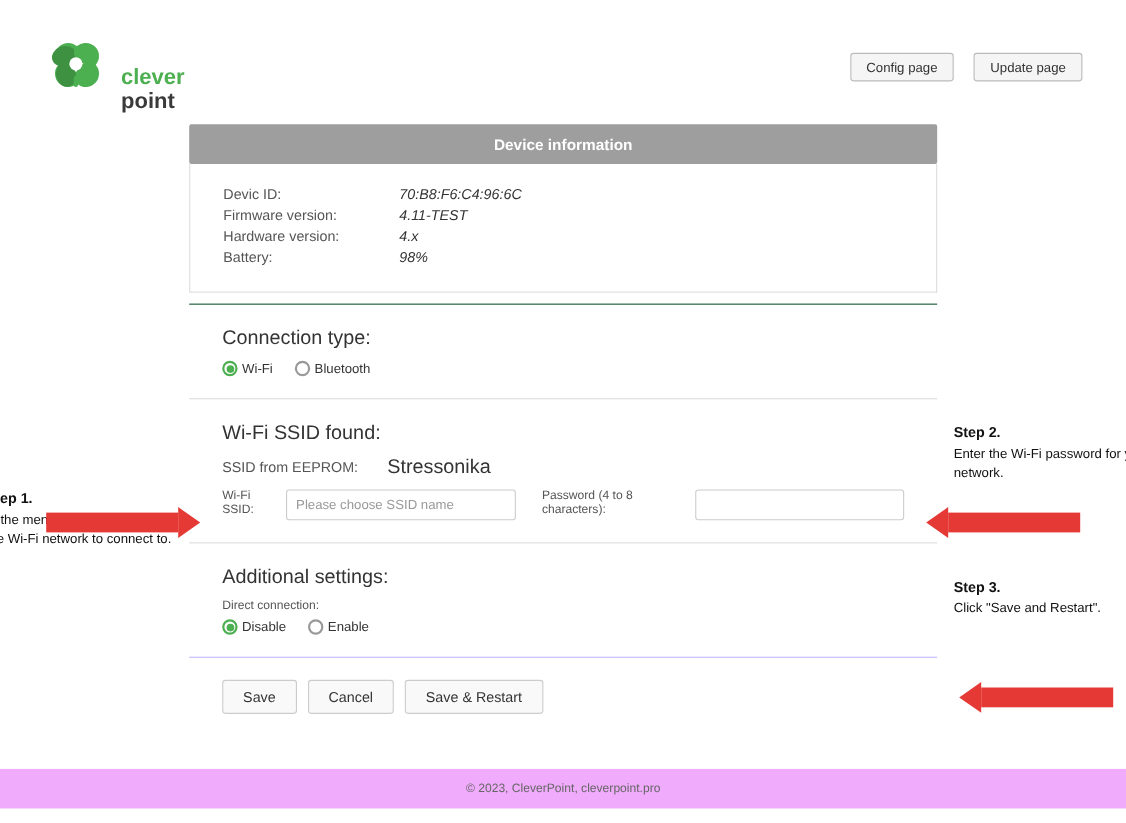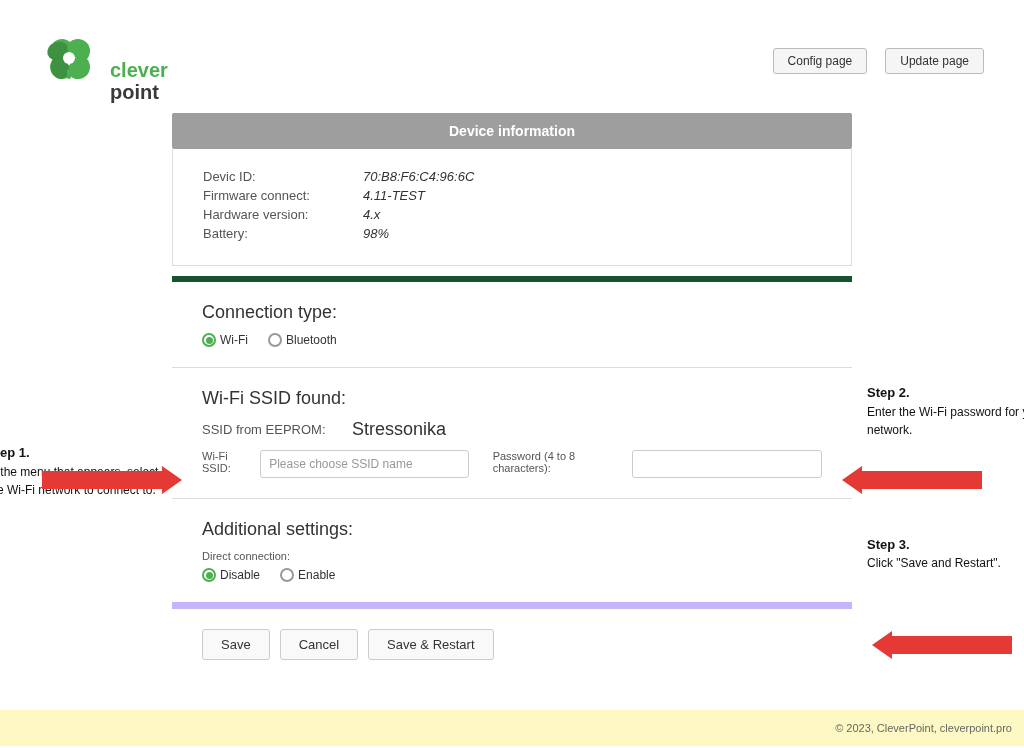--- a/index.html
+++ b/index.html
@@ -70,21 +70,21 @@
       color: #555;
     }
     .device-info-value {
       color: #333;
       font-weight: normal;
       font-style: italic;
     }
 
     
     .section-block {
-      border-top: 6px solid #14532d;
+      border-top: 1px solid #14532d;
       padding: 20px 30px;
       position: relative;
     }
     .section-title {
       font-size: 18px;
       font-weight: normal;
       margin-bottom: 10px;
       color: #333;
     }
 
@@ -182,41 +182,41 @@
       padding: 20px 30px;
     }
     .direct-conn-label {
       font-size: 11px;
       color: #555;
       margin-bottom: 6px;
     }
 
     
     .buttons-section {
-      border-top: 7px solid #c4b5fd;
+      border-top: 1px solid #c4b5fd;
       padding: 20px 30px;
       display: flex;
       align-items: flex-end;
       gap: 10px;
       position: relative;
     }
     .btn {
       padding: 7px 18px;
       border: 1px solid #ccc;
       border-radius: 3px;
       background: #f9f9f9;
       cursor: pointer;
       font-size: 13px;
       color: #333;
     }
 
     
     .footer {
-      background: #fef9c3;
-      text-align: right;
+      background: #f0abfc;
+      text-align: center;
       padding: 12px;
       font-size: 11px;
       color: #666;
       margin-top: 20px;
     }
 
     
     .annotation-left {
       position: absolute;
       left: -200px;
@@ -293,21 +293,21 @@
 
     <div>
 
       <div class="device-info-header">Device information</div>
       <div class="device-info-body">
         <div class="device-info-row">
           <span class="device-info-label">Devic ID:</span>
           <span class="device-info-value">70:B8:F6:C4:96:6C</span>
         </div>
         <div class="device-info-row">
-          <span class="device-info-label">Firmware connect:</span>
+          <span class="device-info-label">Firmware version:</span>
           <span class="device-info-value">4.11-TEST</span>
         </div>
         <div class="device-info-row">
           <span class="device-info-label">Hardware version:</span>
           <span class="device-info-value">4.x</span>
         </div>
         <div class="device-info-row">
           <span class="device-info-label">Battery:</span>
           <span class="device-info-value">98%</span>
         </div>

